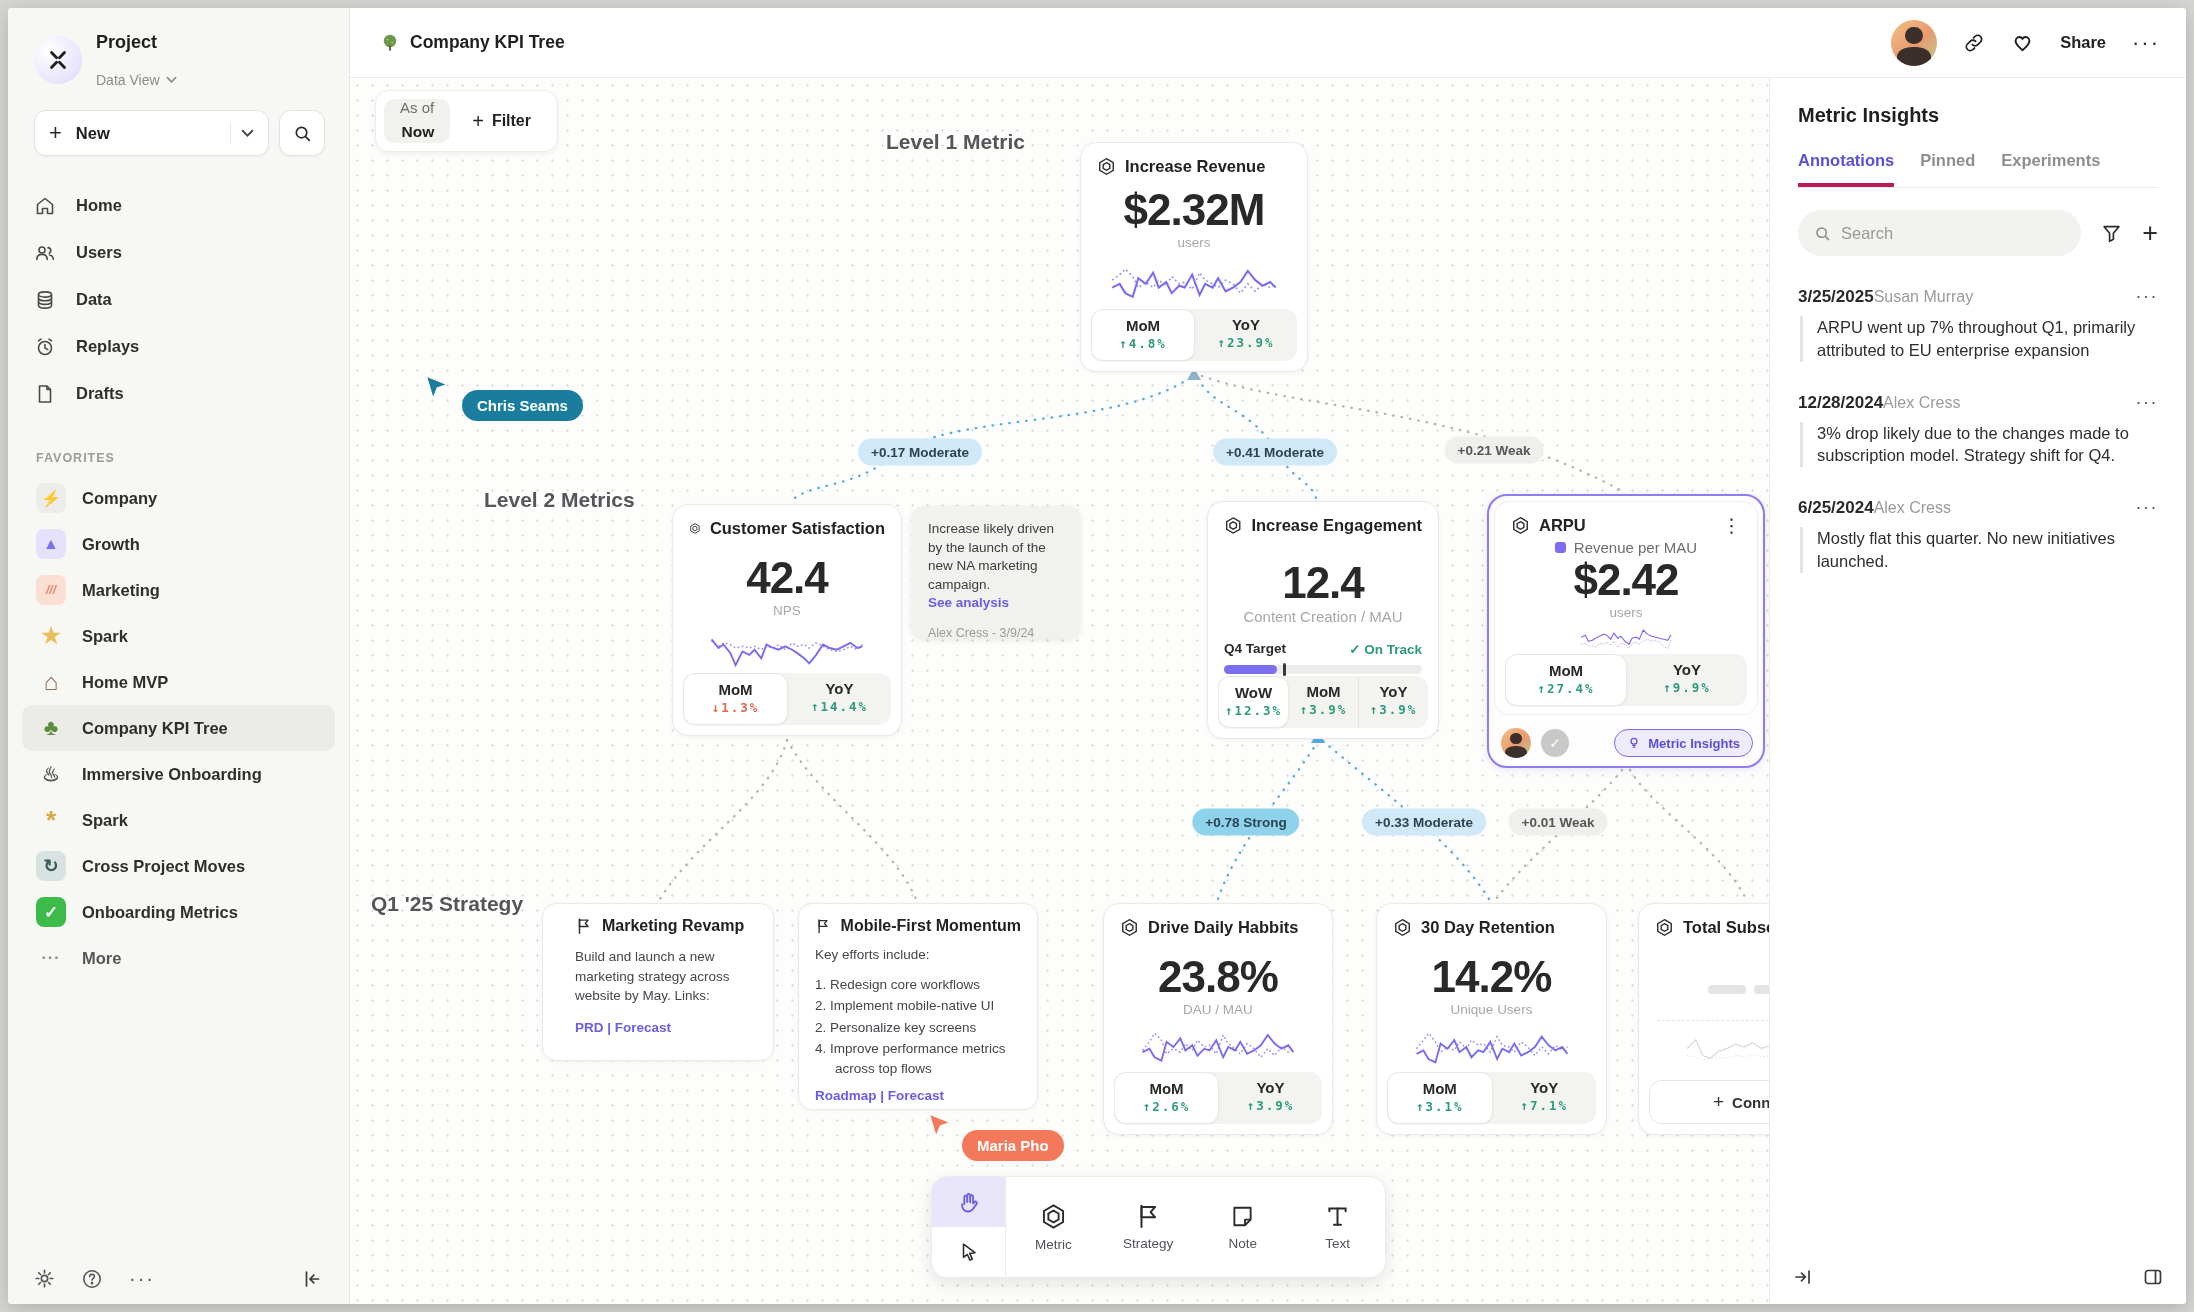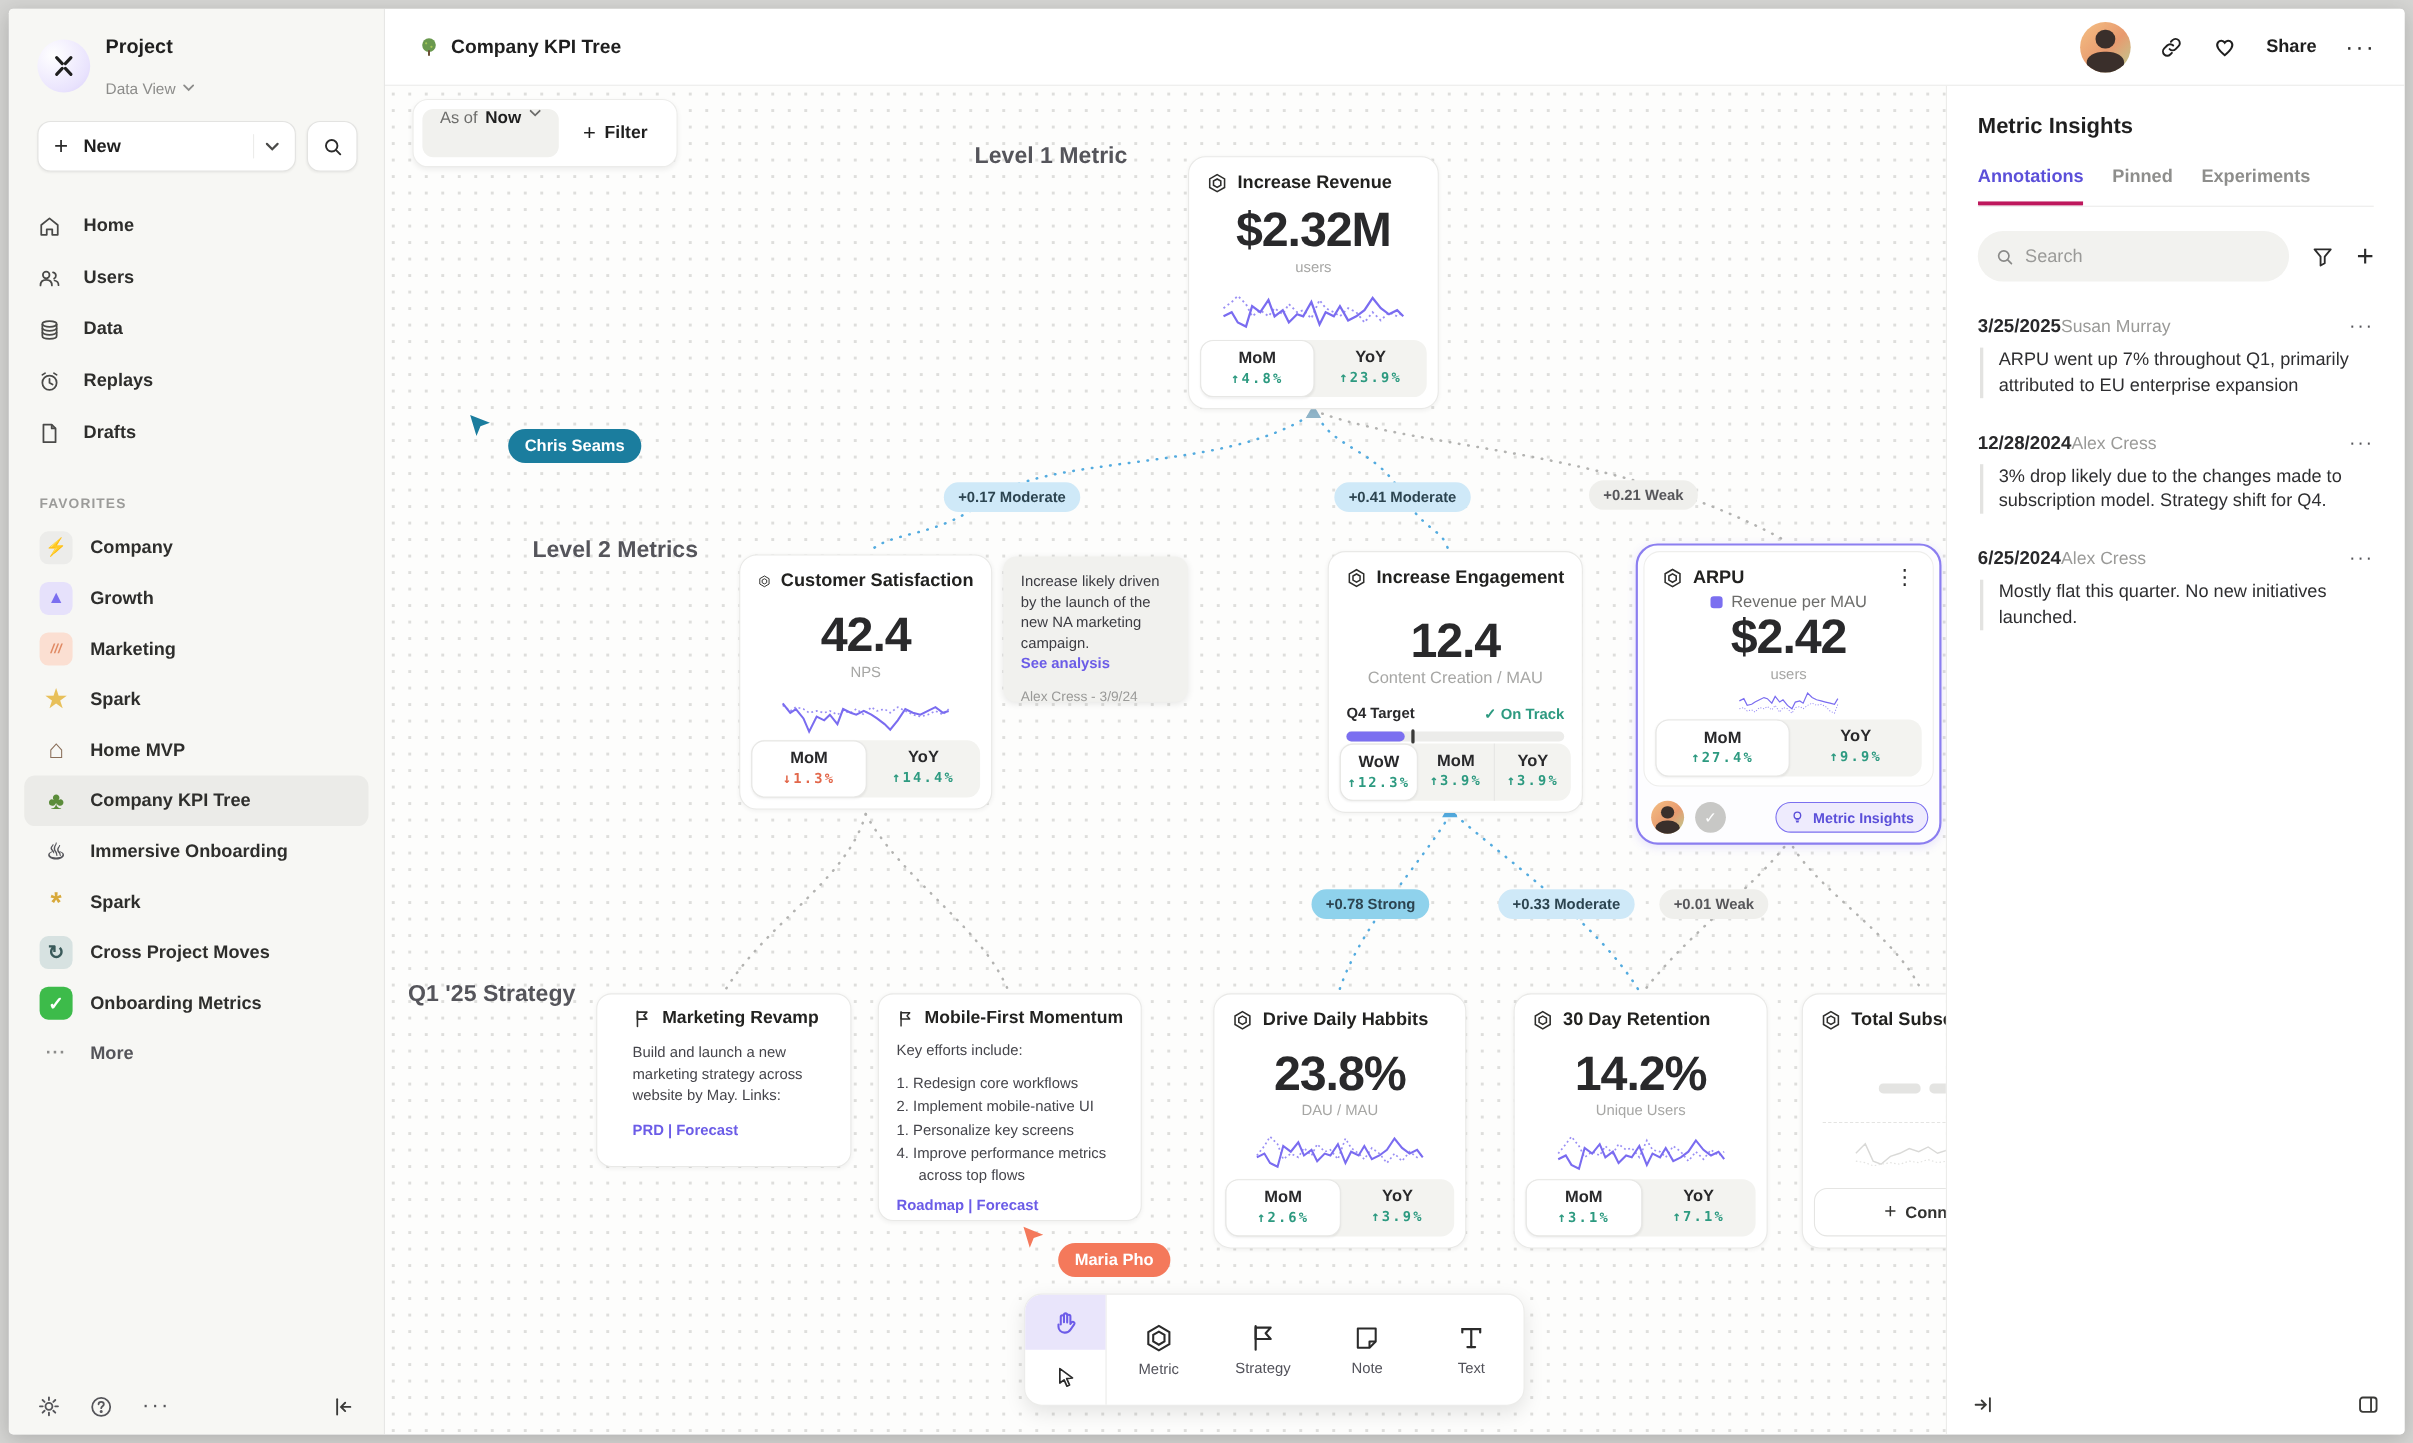--- a/index.html
+++ b/index.html
@@ -40,21 +40,21 @@
   .tb-share { font-size:16.5px; font-weight:700; color:#1f1f1f; cursor:pointer; }
   .kebab-h { font-size:22px; letter-spacing:2px; color:#2b2b2b; cursor:pointer; line-height:10px; }
 
   
   .canvas { position:absolute; left:342px; top:70px; width:1419px; bottom:0; background:#fdfdfc; overflow:hidden;
             background-image:radial-gradient(circle, #dededc 1.3px, transparent 1.4px); background-size:15px 15px; }
   .edges { position:absolute; inset:0; width:100%; height:100%; }
   .lvl-label { position:absolute; font-size:21px; font-weight:700; color:#55555b; white-space:nowrap; }
 
   .filterbar { position:absolute; left:25px; top:12px; height:62px; background:#fff; border:1px solid #ececea; border-radius:14px; box-shadow:0 2px 5px rgba(0,0,0,.06); display:flex; align-items:center; padding:8px; gap:4px; }
-  .asof-chip { height:44px; background:#f1f1ee; border-radius:10px; display:flex; align-items:flex-start; gap:7px; padding:0 16px; cursor:pointer; }
+  .asof-chip { height:44px; background:#f1f1ee; border-radius:10px; display:flex; align-items:flex-end; gap:7px; padding:0 16px; cursor:pointer;flex-direction:column; }
   .asof-chip .pre { font-size:15px; color:#6d6d6b; }
   .asof-chip .val { font-size:15.5px; font-weight:700; color:#1f1f1f; }
   .filter-btn { display:flex; align-items:center; gap:8px; padding:0 18px; font-size:16px; font-weight:700; color:#1f1f1f; cursor:pointer; }
   .filter-btn .plus { font-size:20px; font-weight:400; }
 
   
   .metric-card { position:absolute; background:#fff; border:1px solid #e9e9e7; border-radius:16px; box-shadow:0 1px 4px rgba(0,0,0,.05); display:flex; flex-direction:column; cursor:pointer; }
   .mc-head { display:flex; align-items:center; gap:9px; padding:14px 16px 2px; }
   .mc-title { font-size:16.5px; font-weight:700; color:#222220; white-space:nowrap; }
   .mc-value { text-align:center; font-size:44px; font-weight:800; color:#29292b; letter-spacing:-1px; line-height:1.08; }
@@ -527,21 +527,21 @@
         <svg width="18" height="18" viewBox="0 0 20 20" fill="none" stroke="#2f2f2d" stroke-width="1.6" stroke-linejoin="round">
             <path d="M5 2.5 V18" stroke-linecap="round"></path>
             <path d="M5 3.5 H14.5 L11.5 7 L14.5 10.5 H5 Z"></path>
           </svg>
         <span class="strat-title">Mobile-First Momentum</span>
       </div>
       <div class="strat-body" style="margin-top:10px;">Key efforts include:</div>
       <div class="strat-body" style="margin-top:10px;">
         <div class="mf-item">1. Redesign core workflows</div>
         <div class="mf-item">2. Implement mobile-native UI</div>
-        <div class="mf-item">1. Personalize key screens</div>
+        <div class="mf-item">2. Personalize key screens</div>
         <div class="mf-item">4. Improve performance metrics across top flows</div>
       </div>
       <div class="strat-links" style="margin-top:10px;">Roadmap | Forecast</div>
     </div>
 
     <div class="metric-card" style="left:753px;top:825px;width:230px;height:232px;">
       <div class="mc-head">
         <svg width="19" height="19" viewBox="0 0 20 20" fill="none" stroke="#2f2f2d" stroke-width="1.5">
             <path d="M10 1.8 L17.1 5.9 V14.1 L10 18.2 L2.9 14.1 V5.9 Z"></path>
             <path d="M10 6 L13.5 8 V12 L10 14 L6.5 12 V8 Z"></path>

